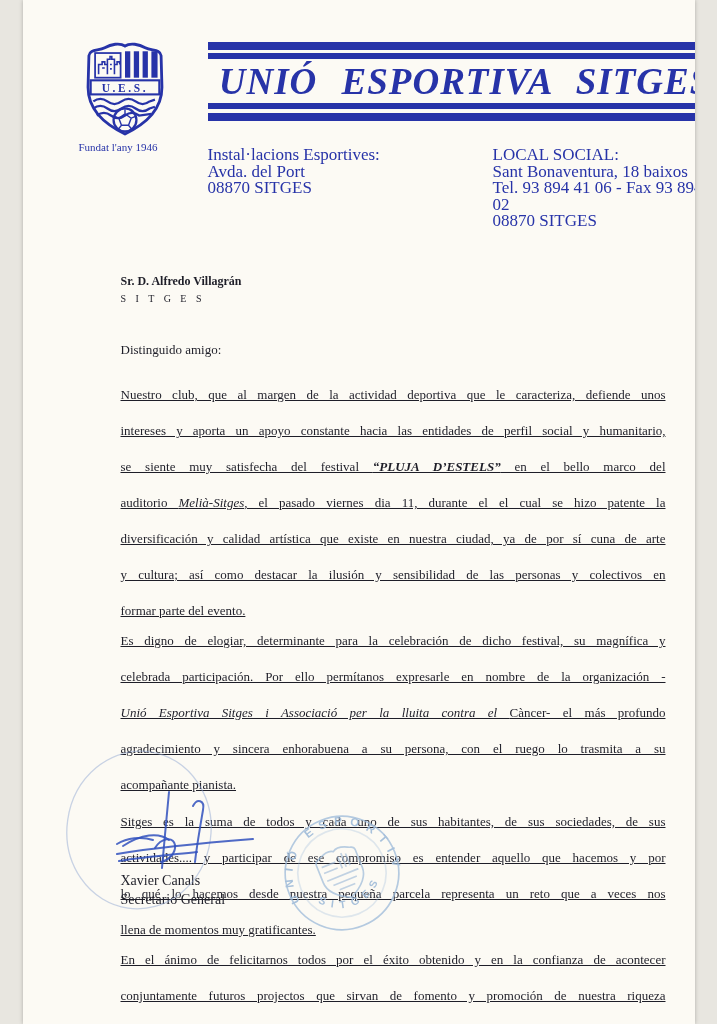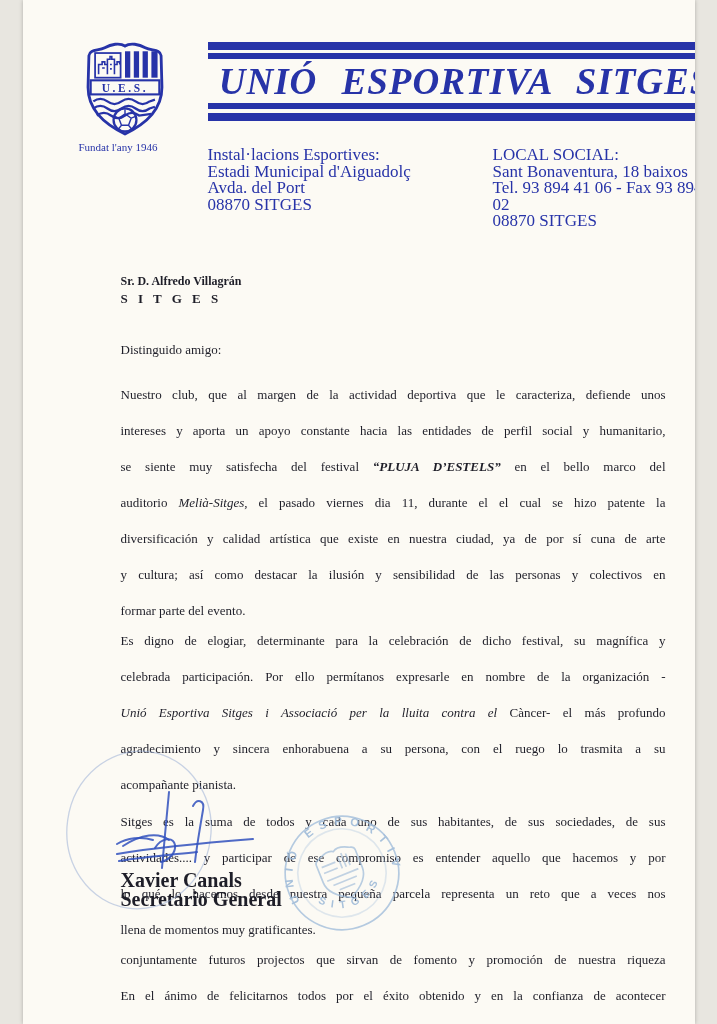--- a/index.html
+++ b/index.html
@@ -35,32 +35,32 @@
   .bar.b3{height:6px;margin-bottom:4px;}
   .bar.b4{height:8px;}
 
   .addr{position:absolute;top:147px;font-size:17px;line-height:16.5px;color:var(--accent);}
   .addr.left{left:185px;width:270px;}
   .addr.right{left:470px;width:240px;}
 
   
   .letter{position:absolute;left:98px;top:272px;width:545px;font-size:13px;line-height:18px;}
   .recipient-name{font-weight:bold;font-size:12px;}
-  .recipient-city{font-weight:bold;font-size:13px;letter-spacing:3.5px;}
+  .recipient-city{font-weight:normal;font-size:10px;letter-spacing:3.5px;}
   .salutation{margin-top:33px;}
   .paras{margin-top:27px;}
   .para{margin-bottom:12px;}
   .para:nth-child(2){margin-bottom:19px;}
-  .line{text-align:justify;}
+  .line{text-align:justify;text-decoration:underline;}
   .line:not(.last)::after{content:"";display:inline-block;width:100%;height:0;}
   .s-n{}
   .s-i{font-style:italic;}
   .s-bi{font-weight:bold;font-style:italic;}
 
-  .signer{position:absolute;left:98px;top:871px;font-size:20px;line-height:19px;font-weight:bold;}
+  .signer{position:absolute;left:98px;top:871px;font-size:14px;line-height:19px;}
 
   
   .sig-svg{position:absolute;left:34px;top:748px;width:230px;height:165px;pointer-events:none;}
   .sig-svg .pen{fill:none;stroke:var(--pen);stroke-width:2;stroke-linecap:round;opacity:.85;}
   .sig-svg .faint{stroke:#93a9d4;stroke-width:1.3;opacity:.5;}
 
   .stamp-svg{position:absolute;left:256px;top:810px;width:126px;height:126px;pointer-events:none;opacity:.9;}
   .stamp-svg .st{fill:none;stroke:var(--stamp);stroke-width:1.6;}
   .stamp-svg text{fill:var(--stamp);font-family:"Liberation Sans",sans-serif;font-weight:bold;}
 </style>
@@ -99,21 +99,20 @@
   <div class="masthead">
     <div class="bar b1"></div>
     <div class="bar b2"></div>
     <div class="club-title">UNIÓ ESPORTIVA SITGES</div>
     <div class="bar b3"></div>
     <div class="bar b4"></div>
   </div>
 
   <div class="addr left">
     <div>Instal·lacions Esportives:</div>
-    <div>Estadi Municipal d'Aiguadolç</div>
     <div>Avda. del Port</div>
     <div>08870 SITGES</div>
   </div>
   <div class="addr right">
     <div>LOCAL SOCIAL:</div>
     <div>Sant Bonaventura, 18 baixos</div>
     <div>Tel. 93 894 41 06 - Fax 93 894 55 02</div>
     <div>08870 SITGES</div>
   </div>
 
@@ -138,22 +137,22 @@
           <div class="line"><span class="s-n">agradecimiento y sincera enhorabuena a su  persona, con el ruego lo trasmita a su</span></div>
           <div class="line last"><span class="s-n">acompañante pianista.</span></div>
         </div>
         <div class="para">
           <div class="line"><span class="s-n">Sitges es la suma de todos y cada uno de sus habitantes, de sus sociedades, de sus</span></div>
           <div class="line"><span class="s-n">actividades....  y participar de ese compromiso  es entender aquello que hacemos y por</span></div>
           <div class="line"><span class="s-n">lo qué lo hacemos desde nuestra pequeña parcela representa un reto que a veces nos</span></div>
           <div class="line last"><span class="s-n">llena de momentos muy gratificantes.</span></div>
         </div>
         <div class="para">
+          <div class="line"><span class="s-n">En el ánimo de felicitarnos todos por el éxito obtenido y en la confianza de acontecer</span></div>
           <div class="line"><span class="s-n">conjuntamente futuros projectos que sirvan de fomento y promoción de nuestra riqueza</span></div>
-          <div class="line"><span class="s-n">En el ánimo de felicitarnos todos por el éxito obtenido y en la confianza de acontecer</span></div>
           <div class="line"></div>
         </div>
       </div>
 
   </div>
 
   <div class="signer">
     <div>Xavier Canals</div>
     <div>Secretario General</div>
   </div>

